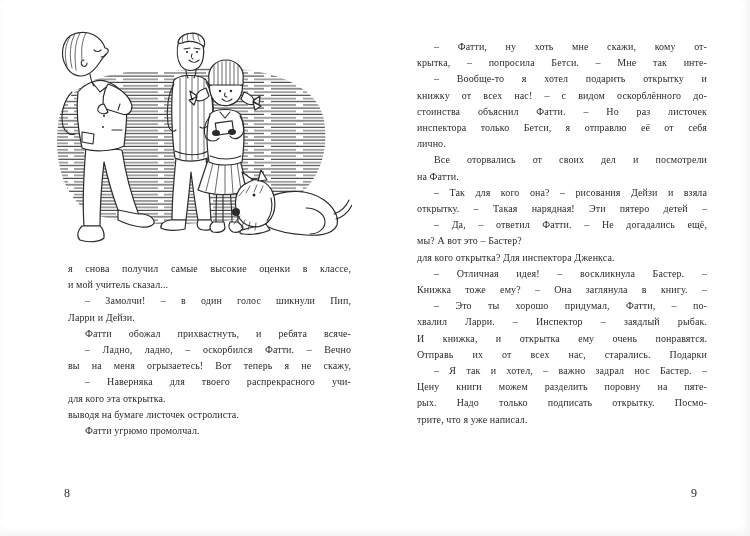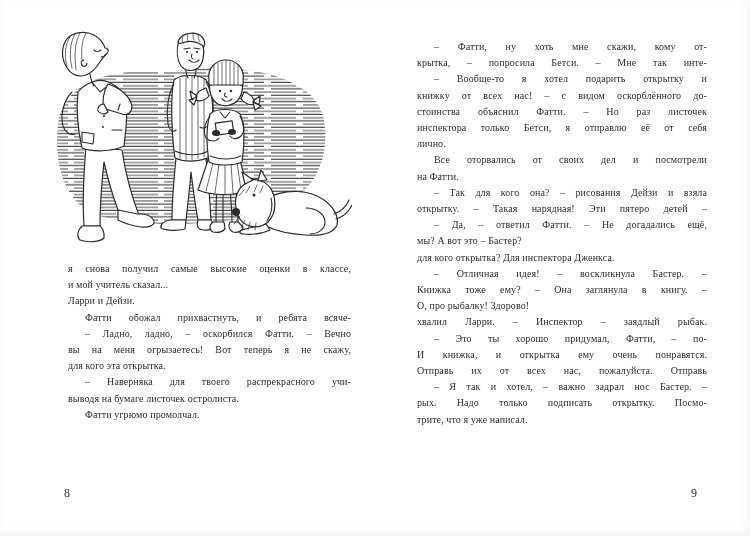--- a/index.html
+++ b/index.html
@@ -128,26 +128,27 @@
       <circle class="dark" cx="188" cy="182" r="4"></circle>
       <circle class="dark" cx="206" cy="165" r="1.5"></circle>
       <path class="thin" d="M192,186 L186,194 M197,190 L193,198 M202,192 L200,200 M208,193 L207,200 M196,160 L191,166 M202,156 L198,163 M209,155 L206,162 M215,156 L212,163"></path>
       <path class="ln" d="M219,191 C223,185 225,176 223,168" stroke-width="2"></path>
     </g>
   </svg>
 
   <div class="textcol textcol-left">
       <div class="line">я снова получил самые высокие оценки в классе,</div>
       <div class="line end">и мой учитель сказал...</div>
+      <div class="line indent">– Замолчи! – в один голос шикнули Пип,</div>
       <div class="line end">Ларри и Дейзи.</div>
       <div class="line indent">Фатти обожал прихвастнуть, и ребята всяче-</div>
       <div class="line indent">– Ладно, ладно, – оскорбился Фатти. – Вечно</div>
       <div class="line">вы на меня огрызаетесь! Вот теперь я не скажу,</div>
+      <div class="line indent">– Наверняка для твоего распрекрасного учи-</div>
       <div class="line end">для кого эта открытка.</div>
-      <div class="line indent">– Наверняка для твоего распрекрасного учи-</div>
       <div class="line end">выводя на бумаге листочек остролиста.</div>
       <div class="line indent end">Фатти угрюмо промолчал.</div>
     </div>
 
   <div class="textcol textcol-right">
       <div class="line indent">– Фатти, ну хоть мне скажи, кому от-</div>
       <div class="line">крытка, – попросила Бетси. – Мне так инте-</div>
       <div class="line indent">– Вообще-то я хотел подарить открытку и</div>
       <div class="line">книжку от всех нас! – с видом оскорблённого до-</div>
       <div class="line">стоинства объяснил Фатти. – Но раз листочек</div>
@@ -155,26 +156,26 @@
       <div class="line end">лично.</div>
       <div class="line indent">Все оторвались от своих дел и посмотрели</div>
       <div class="line end">на Фатти.</div>
       <div class="line indent">– Так для кого она? – рисования Дейзи и взяла</div>
       <div class="line">открытку. – Такая нарядная! Эти пятеро детей –</div>
       <div class="line indent">– Да, – ответил Фатти. – Не догадались ещё,</div>
       <div class="line end">мы? А вот это – Бастер?</div>
       <div class="line end">для кого открытка? Для инспектора Дженкса.</div>
       <div class="line indent">– Отличная идея! – воскликнула Бастер. –</div>
       <div class="line">Книжка тоже ему? – Она заглянула в книгу. –</div>
-      <div class="line end">О, про рыбалку! Здорово!</div>
+      <div class="line indent">– Это ты хорошо придумал, Фатти, – по-</div>
       <div class="line">хвалил Ларри. – Инспектор – заядлый рыбак.</div>
-      <div class="line indent">– Это ты хорошо придумал, Фатти, – по-</div>
       <div class="line">И книжка, и открытка ему очень понравятся.</div>
-      <div class="line">Отправь их от всех нас, пожалуйста. Отправь</div>
+      <div class="line">Отправь их от всех нас, старались. Подарки</div>
       <div class="line indent">– Я так и хотел, – важно задрал нос Бастер. –</div>
+      <div class="line">Цену книги можем разделить поровну на пяте-</div>
       <div class="line">рых. Надо только подписать открытку. Посмо-</div>
       <div class="line end">трите, что я уже написал.</div>
     </div>
 
   <div class="pagenum pagenum-left">8</div>
   <div class="pagenum pagenum-right">9</div>
 
 </div>
 
 </body></html>

